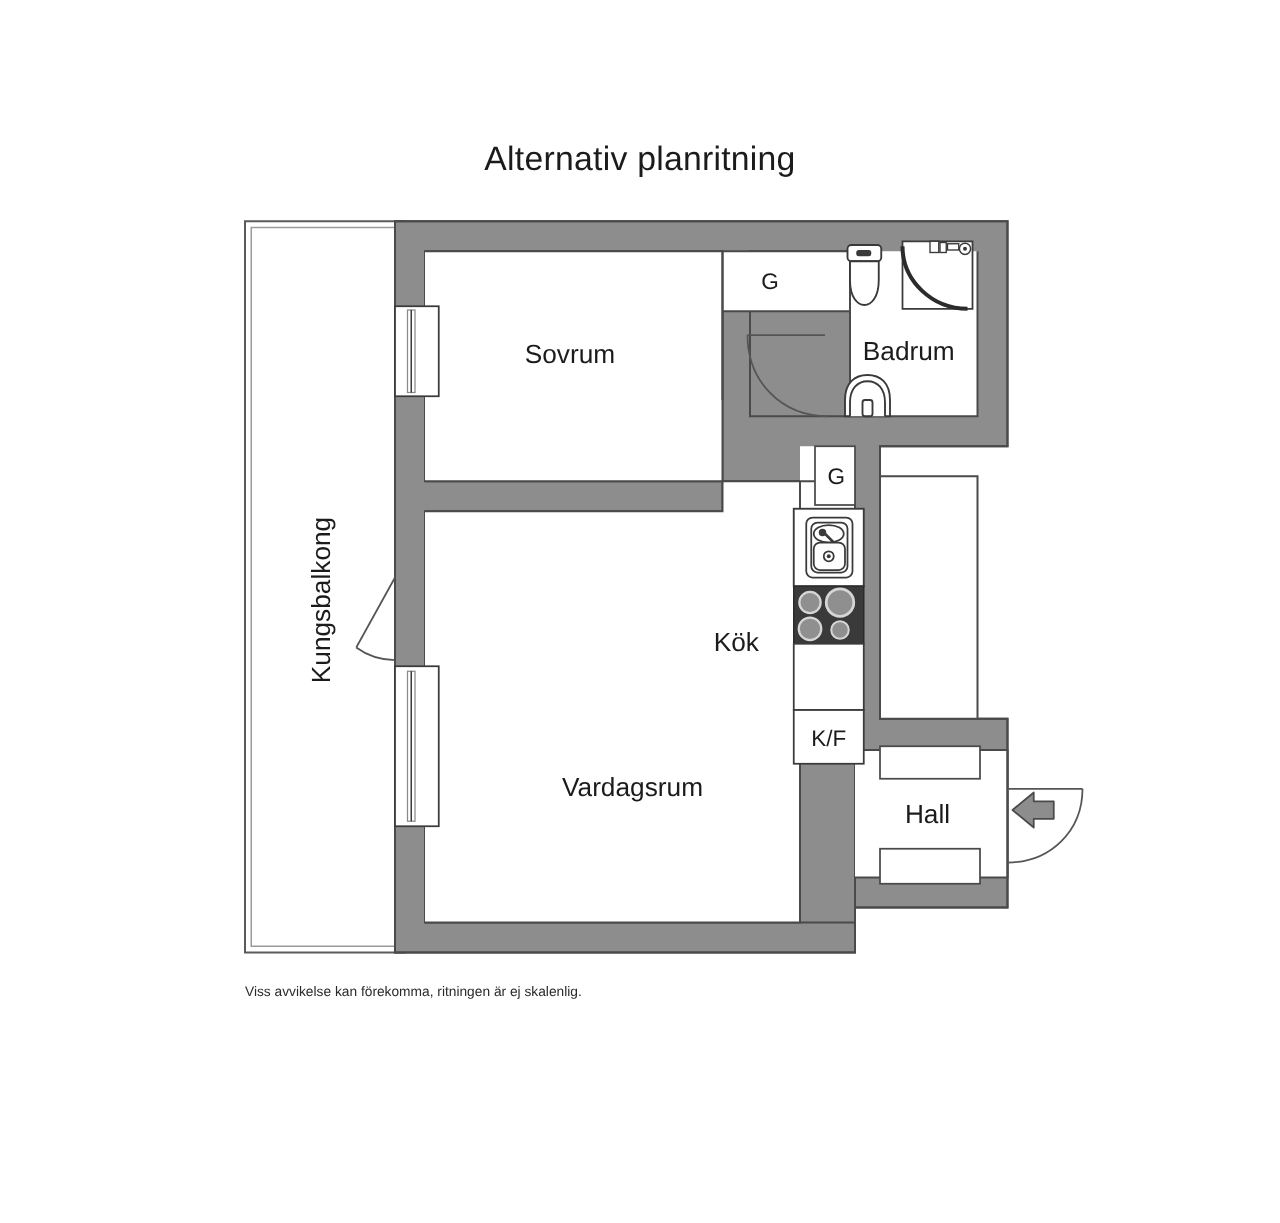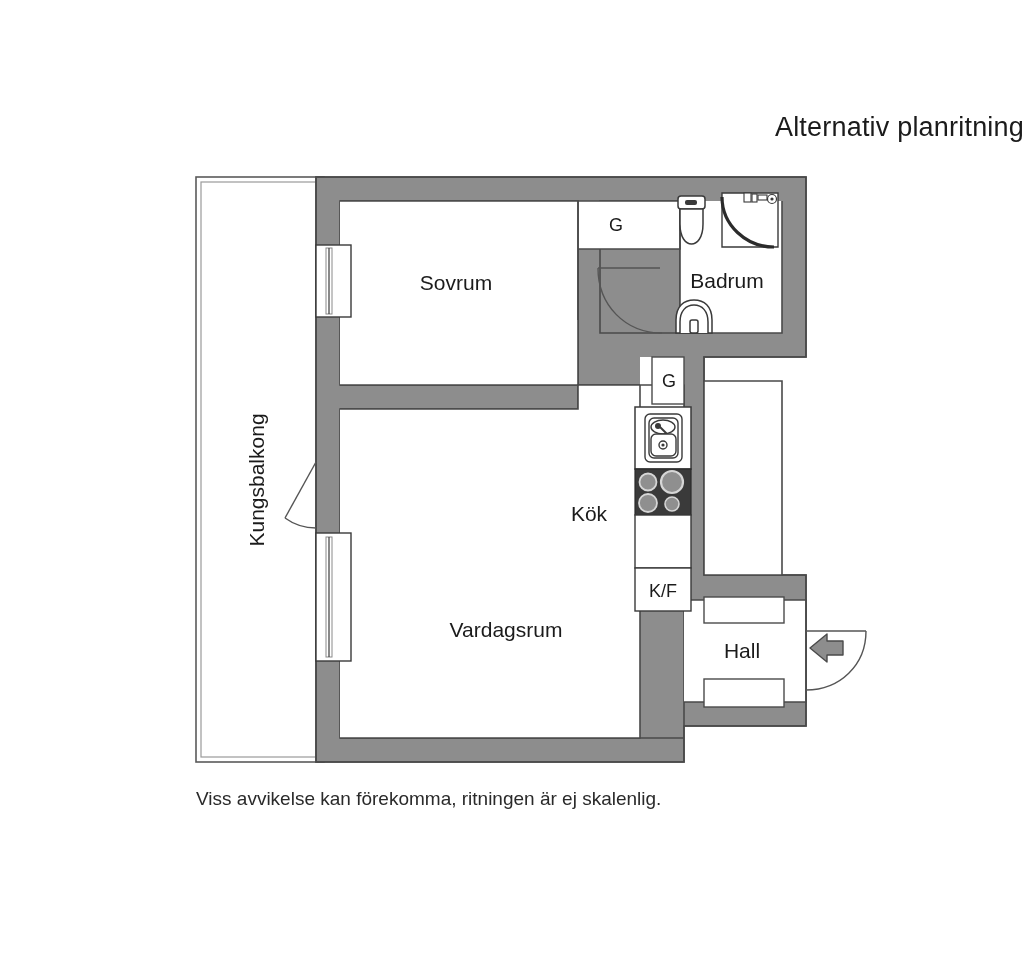--- a/index.html
+++ b/index.html
@@ -19,31 +19,31 @@
     position: absolute;
     left: 0; top: 0;
     width: 1024px;
     height: 978px;
   }
   .title {
     position: absolute;
     left: 0;
     top: 112px;
     width: 1024px;
-    text-align: right;
+    text-align: center;
     font-size: 27px;
     font-weight: 400;
     letter-spacing: 0.2px;
     color: #1b1b1b;
   }
   .footnote {
     position: absolute;
     left: 196px;
     top: 788px;
-    font-size: 19px;
+    font-size: 11px;
     color: #2a2a2a;
   }
   svg.plan {
     position: absolute;
     left: 0;
     top: 0;
   }
   .rm-label {
     font-family: "Liberation Sans", sans-serif;
     font-size: 21px;

